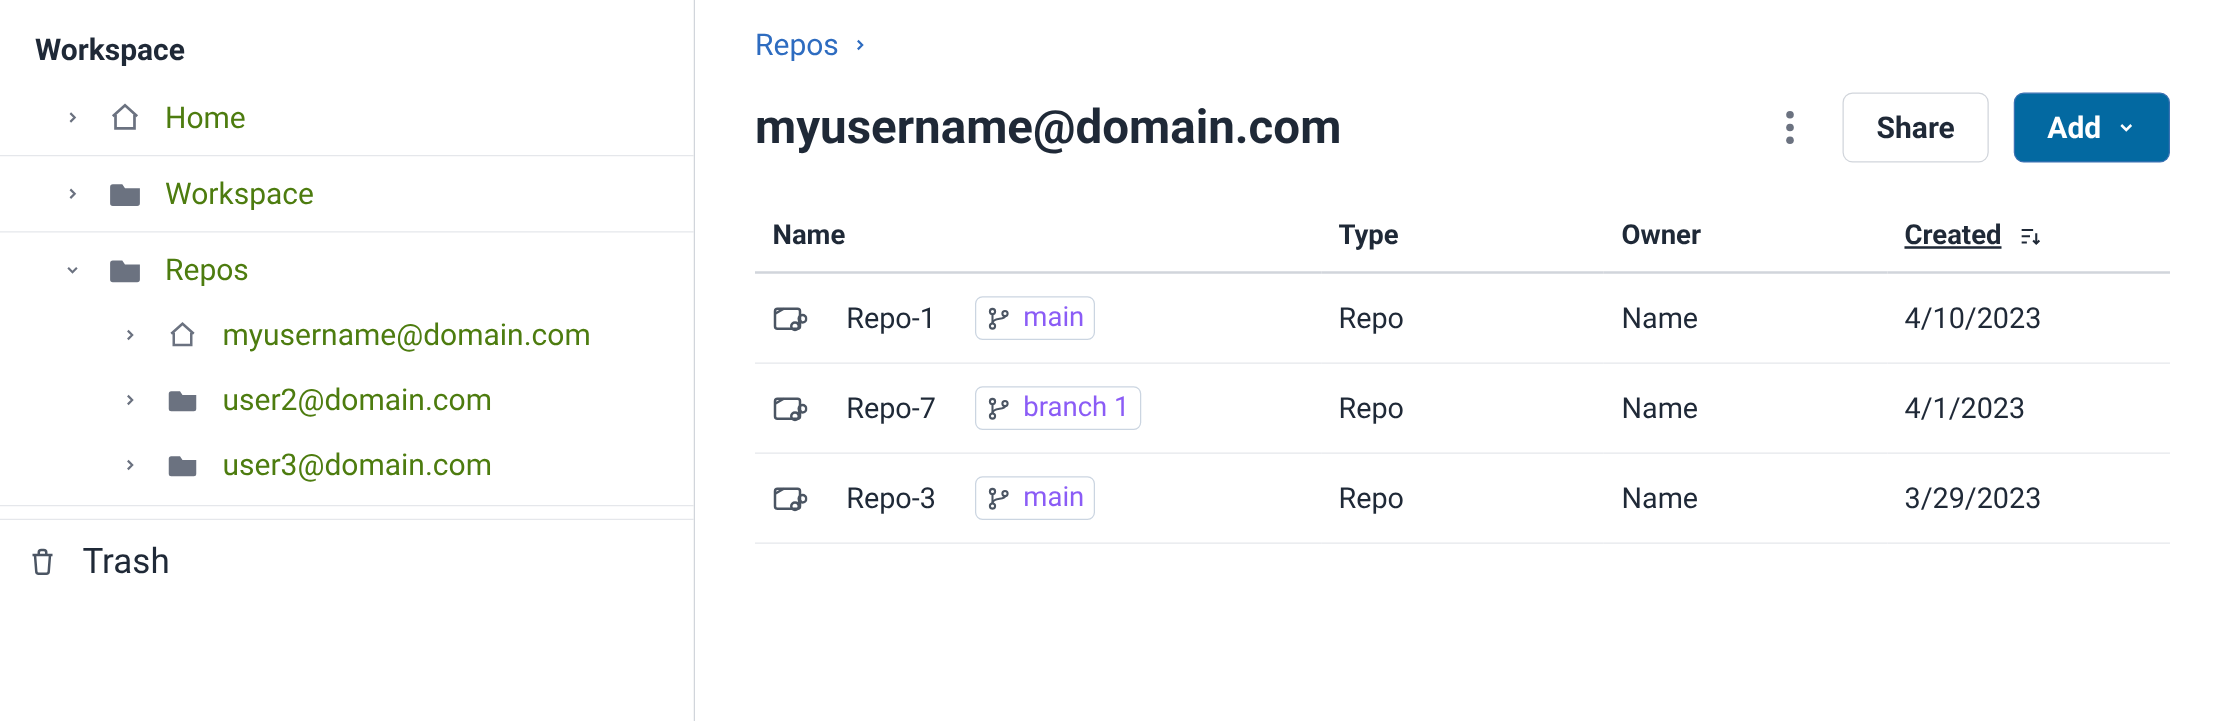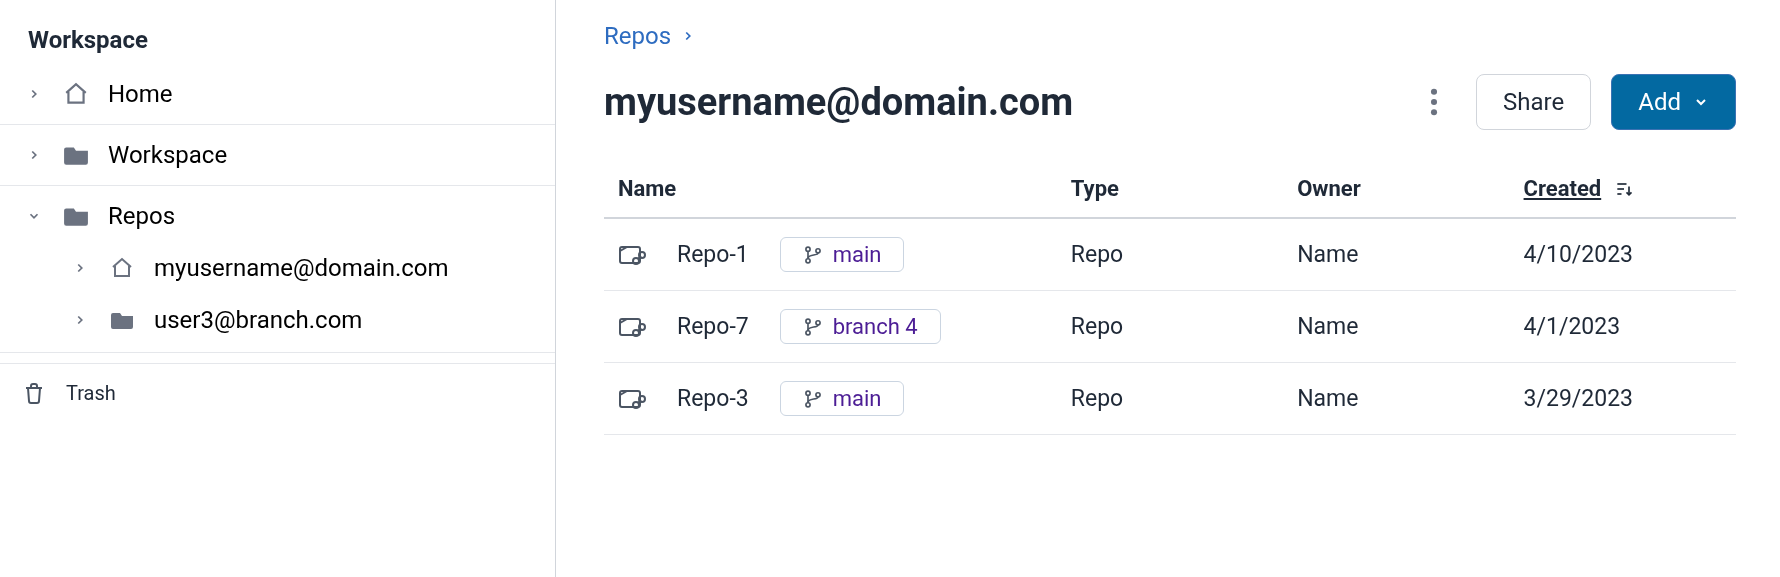--- a/index.html
+++ b/index.html
@@ -30,32 +30,33 @@
     font-weight: 700;
     color: #1f2937;
     padding: 6px 28px 14px 28px;
   }
   .tree-row {
     display: flex;
     align-items: center;
     gap: 18px;
     padding: 12px 24px 12px 24px;
     font-size: 24px;
-    color: #000000;
+    color: #4d7c0f;
     cursor: pointer;
+    margin-left: 24px;
   }
   .tree-row .chevron { width:20px; display:flex; align-items:center; justify-content:center; }
   .tree-row .ticon { width:28px; display:flex; align-items:center; justify-content:center; }
   .tree-row .label { flex:1; }
   .sidebar-section-sep { height:1px; background:#e5e7eb; margin:4px 0 4px 0; }
   .child .tree-row { padding-left: 70px; }
   .trash-row {
     display:flex; align-items:center; gap:18px;
     padding: 16px 20px;
-    font-size:20px;
+    font-size:28px;
     color:#1f2937;
     border-top:1px solid #e5e7eb;
     cursor:pointer;
     margin-top: 6px;
   }
   .trash-row .ticon { width:28px; display:flex; align-items:center; justify-content:center; }
   
   .main {
     flex:1;
     padding: 22px 44px 20px 48px;
@@ -88,20 +89,21 @@
   }
   .btn {
     display:inline-flex; align-items:center; justify-content:center;
     gap:12px;
     height:56px;
     padding: 0 26px;
     border-radius:8px;
     font-size:24px;
     cursor:pointer;
     user-select:none;
+    font-weight:bold;
   }
   .btn-outline {
     border:1px solid #d1d5db;
     background:#fff;
     color:#1f2937;
   }
   .btn-primary {
     background:#0369a1;
     color:#fff;
     border:1px solid #3b72b3;
@@ -127,23 +129,23 @@
     border-bottom:1px solid #e5e7eb;
     vertical-align:middle;
   }
   .name-cell {
     display:flex; align-items:center; gap:31px;
   }
   .branch-badge {
     display:inline-flex; align-items:center; gap:10px;
     border:1px solid #cbd5e1;
     border-radius:6px;
-    padding: 4px 22px;
+    padding: 4px 8px;
     font-size:22px;
-    color:#4c1d95;
+    color:#8b5cf6;
     cursor:pointer;
     background:#fff;
   }
   .col-name { width: 40%; }
   .col-type { width: 20%; }
   .col-owner { width: 20%; }
   .col-created { width: 20%; }
   svg { display:block; }
 </style>
 </head>
@@ -218,21 +220,34 @@
           <span class="chevron">
             <svg width="14" height="14" viewBox="0 0 24 24" fill="none" stroke="#6b7280" stroke-width="3">
               <polyline points="9 6 15 12 9 18"></polyline>
             </svg>
           </span>
           <span class="ticon">
             <svg width="24" height="20" viewBox="0 0 24 20" fill="#6b7280">
               <path d="M2 3h7l2 3h11v11a2 2 0 0 1-2 2H2a2 2 0 0 1-2-2V5a2 2 0 0 1 2-2z" transform="translate(1 0)"></path>
             </svg>
           </span>
-          <span class="label">user3@branch.com</span>
+          <span class="label">user2@domain.com</span>
+        </div>
+        <div class="tree-row">
+          <span class="chevron">
+            <svg width="14" height="14" viewBox="0 0 24 24" fill="none" stroke="#6b7280" stroke-width="3">
+              <polyline points="9 6 15 12 9 18"></polyline>
+            </svg>
+          </span>
+          <span class="ticon">
+            <svg width="24" height="20" viewBox="0 0 24 20" fill="#6b7280">
+              <path d="M2 3h7l2 3h11v11a2 2 0 0 1-2 2H2a2 2 0 0 1-2-2V5a2 2 0 0 1 2-2z" transform="translate(1 0)"></path>
+            </svg>
+          </span>
+          <span class="label">user3@domain.com</span>
         </div>
       </div>
 
     <div class="sidebar-section-sep" style="margin-top:6px;"></div>
     <div class="trash-row">
       <span class="ticon">
         <svg width="24" height="26" viewBox="0 0 24 24" fill="none" stroke="#4b5563" stroke-width="2">
             <path d="M4 7h16"></path>
             <path d="M9 7V5a2 2 0 0 1 2-2h2a2 2 0 0 1 2 2v2"></path>
             <path d="M6 7l1 13a2 2 0 0 0 2 2h6a2 2 0 0 0 2-2l1-13"></path>
@@ -355,21 +370,21 @@
                 <span class="branch-badge">
                   <span>
                     <svg width="20" height="20" viewBox="0 0 24 24" fill="none" stroke="#4b5563" stroke-width="2">
                       <circle cx="6" cy="5" r="2.5"></circle>
                       <circle cx="6" cy="19" r="2.5"></circle>
                       <circle cx="18" cy="7" r="2.5"></circle>
                       <path d="M6 7.5v9"></path>
                       <path d="M6 16c0-5 12-3 12-6.5"></path>
                     </svg>
                   </span>
-                  <span>branch 4</span>
+                  <span>branch 1</span>
                 </span>
               </div>
             </td>
             <td>Repo</td>
             <td>Name</td>
             <td>4/1/2023</td>
           </tr>
           <tr>
             <td>
               <div class="name-cell">

